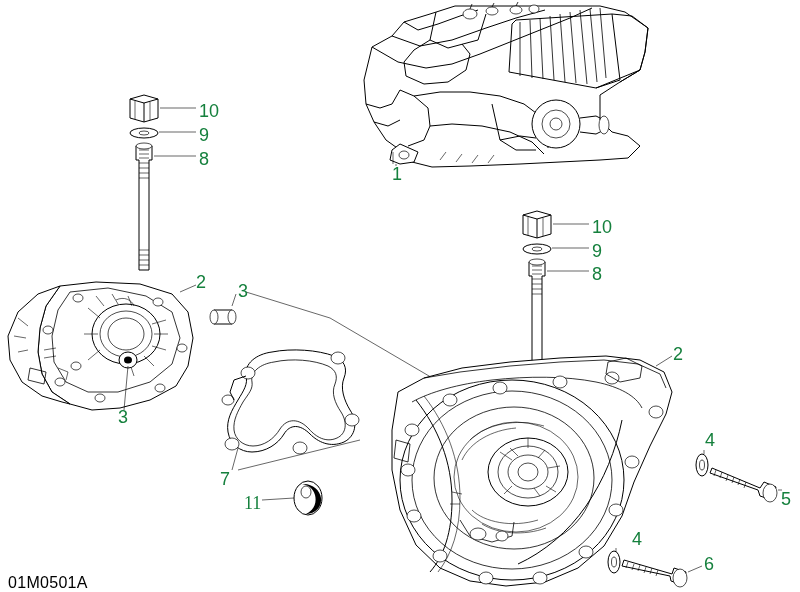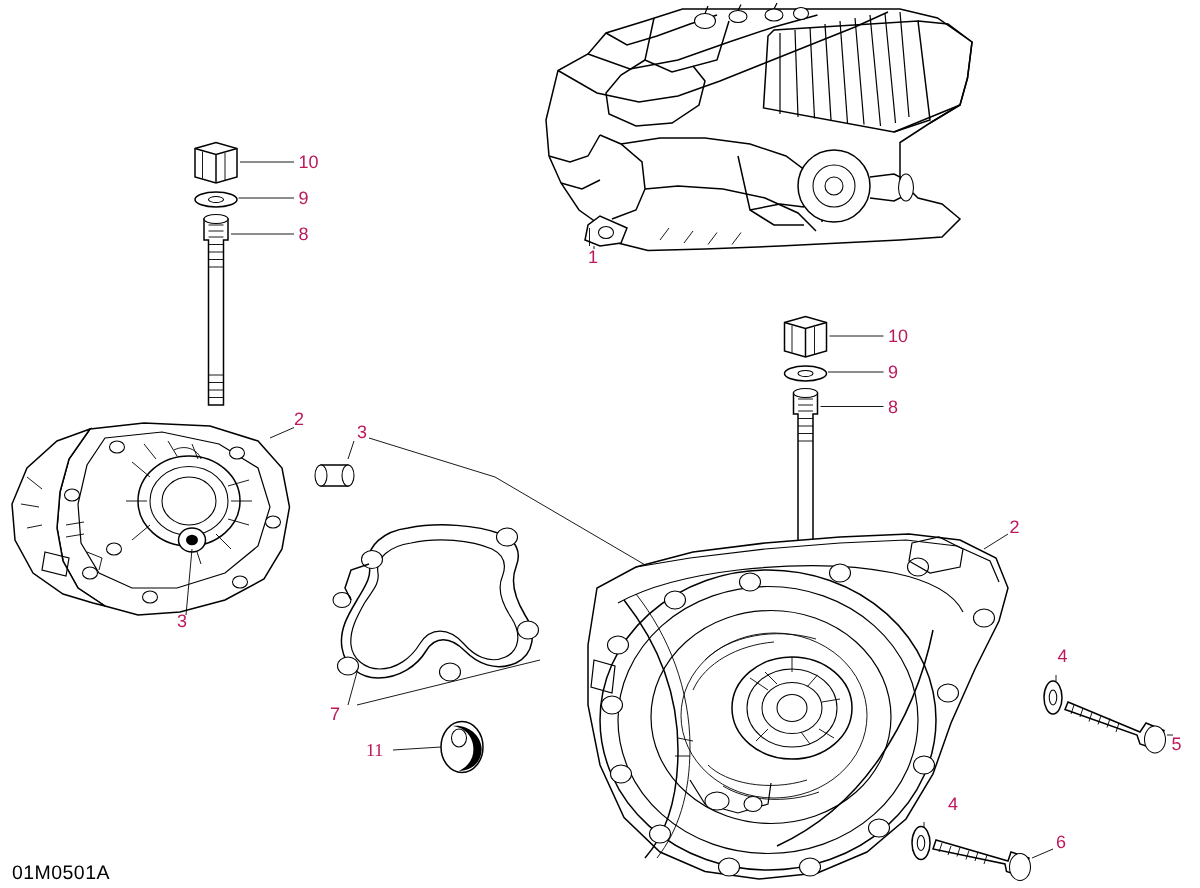--- a/index.html
+++ b/index.html
@@ -20,31 +20,31 @@
   #page svg {
     position: absolute;
     left: 0;
     top: 0;
     width: 800px;
     height: 592px;
   }
   .callout {
     position: absolute;
     font-family: "Liberation Sans", sans-serif;
-    font-size: 12px;
-    color: #be185d;
+    font-size: 18px;
+    color: #15803d;
     white-space: nowrap;
     line-height: 1;
   }
   .partcode {
     position: absolute;
     left: 8px;
     top: 574px;
     font-family: "Liberation Sans", sans-serif;
-    font-size: 13px;
+    font-size: 16px;
     letter-spacing: 0.3px;
     color: #000000;
   }
   .ln {
     stroke: #000000;
     stroke-width: 1;
     fill: none;
   }
   .ln-thin {
     stroke: #000000;

